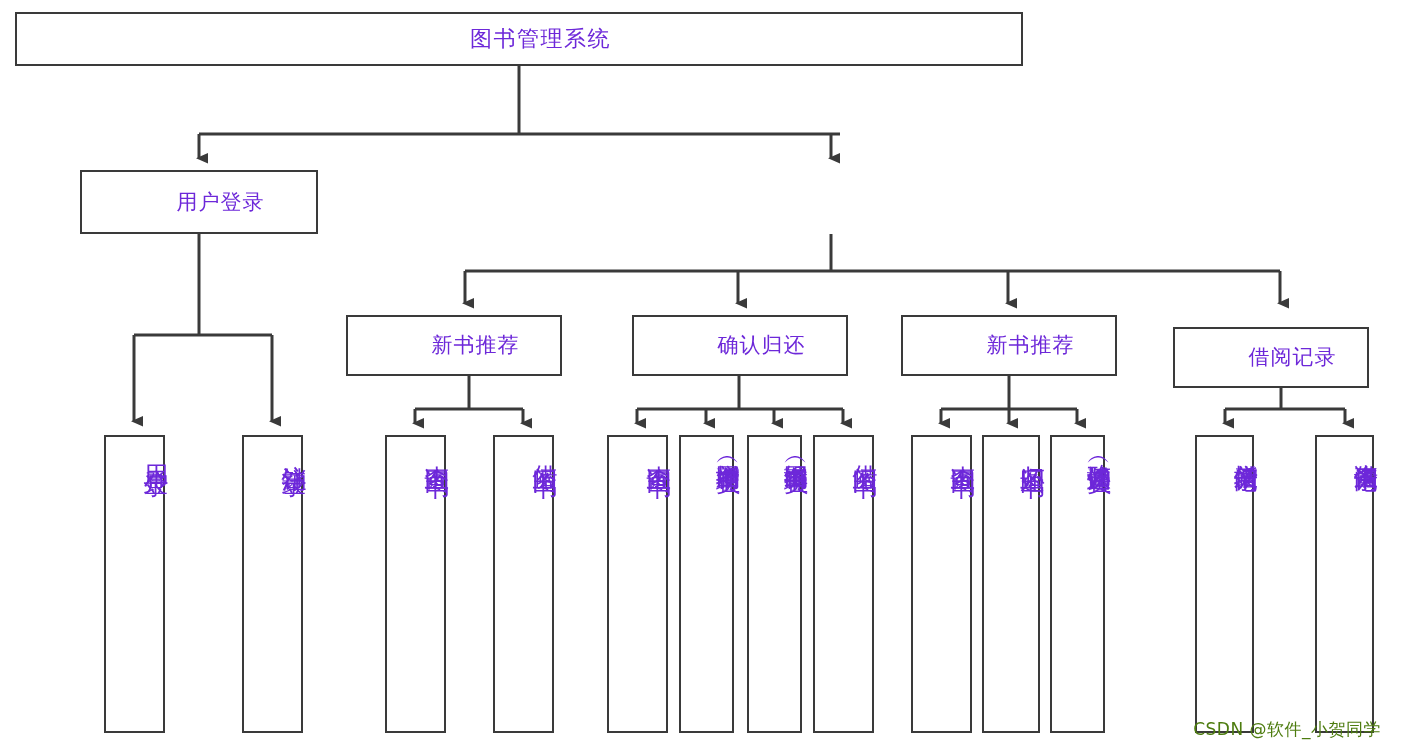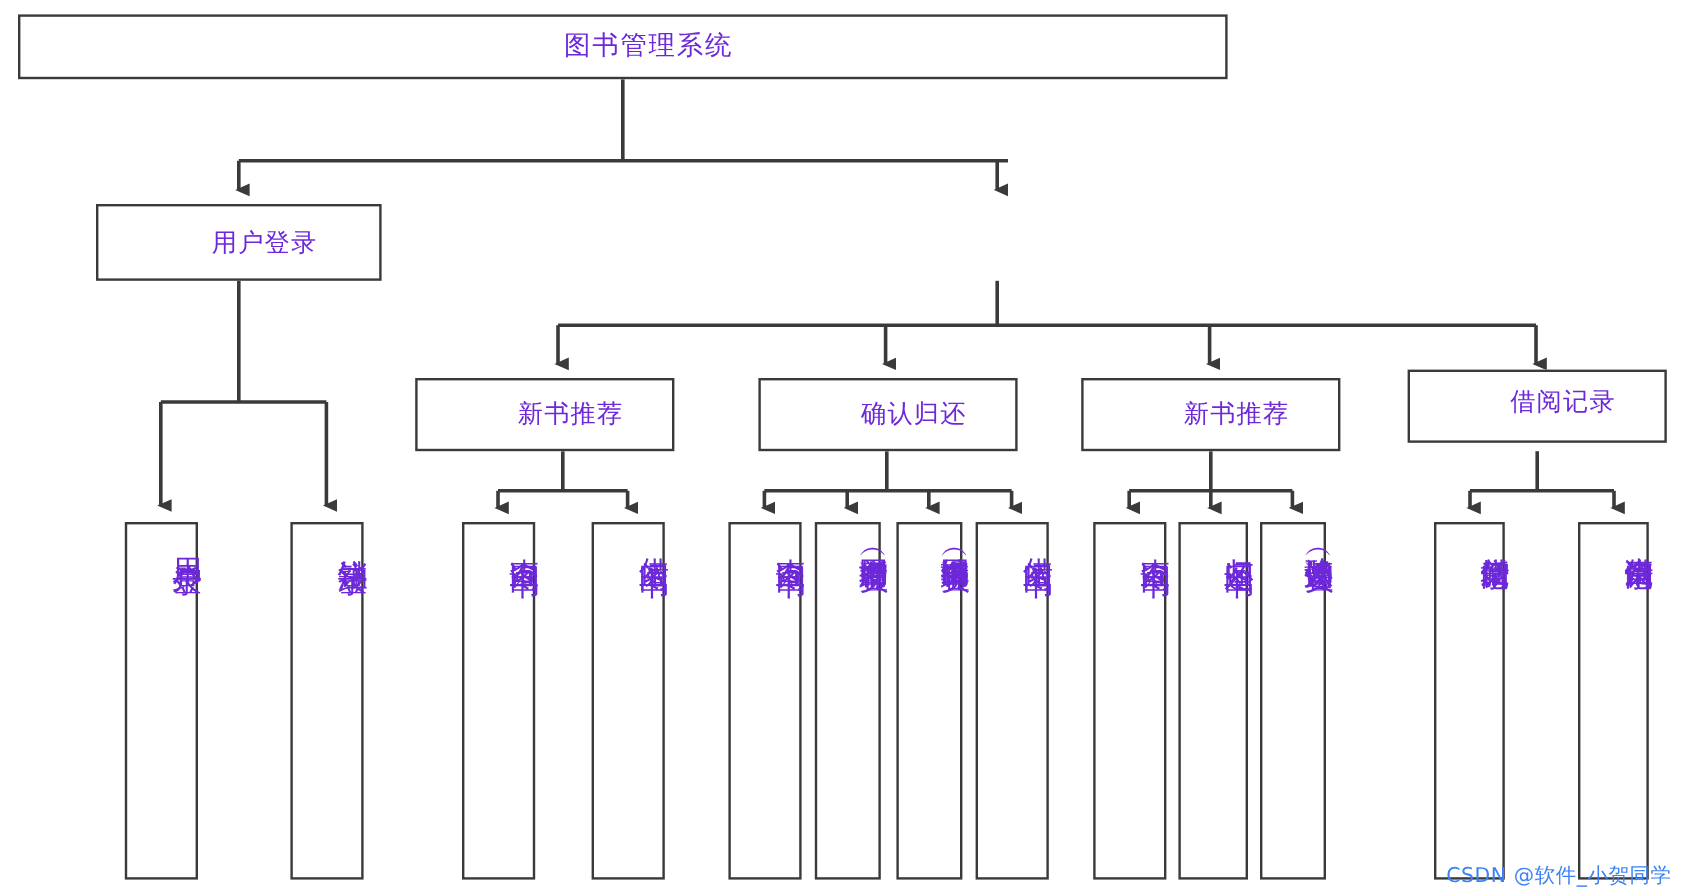--- a/index.html
+++ b/index.html
@@ -63,24 +63,24 @@
     line-height: 1;
     letter-spacing: 3px;
     white-space: nowrap;
   }
   .node.vert.tall .lbl {
     font-size: 24px;
     letter-spacing: 1px;
   }
   .watermark {
     position: absolute;
-    right: 12px;
+    right: 24px;
     bottom: 6px;
     font-size: 17px;
-    color: #3b82f6;
+    color: #4d7c0f;
     letter-spacing: 0.5px;
     white-space: nowrap;
     text-align: center;
   }
 </style>
 </head>
 <body>
 
 <div id="canvas">
 
@@ -145,21 +145,21 @@
 
   <div class="node horiz" style="left:346px; top:315px; width:216px; height:61px;">
     <span class="lbl">新书推荐</span>
   </div>
   <div class="node horiz" style="left:632px; top:315px; width:216px; height:61px;">
     <span class="lbl">确认归还</span>
   </div>
   <div class="node horiz" style="left:901px; top:315px; width:216px; height:61px;">
     <span class="lbl">新书推荐</span>
   </div>
-  <div class="node horiz" style="left:1173px; top:308px; width:216px; height:61px;font-family:Liberation Mono, monospace;">
+  <div class="node horiz" style="left:1173px; top:327px; width:196px; height:61px;">
     <span class="lbl">借阅记录</span>
   </div>
 
   <div class="node vert" style="left:104px; top:435px; width:61px; height:298px;">
     <span class="lbl">用户登录</span>
   </div>
   <div class="node vert" style="left:242px; top:435px; width:61px; height:298px;">
     <span class="lbl">注销登录</span>
   </div>
 

